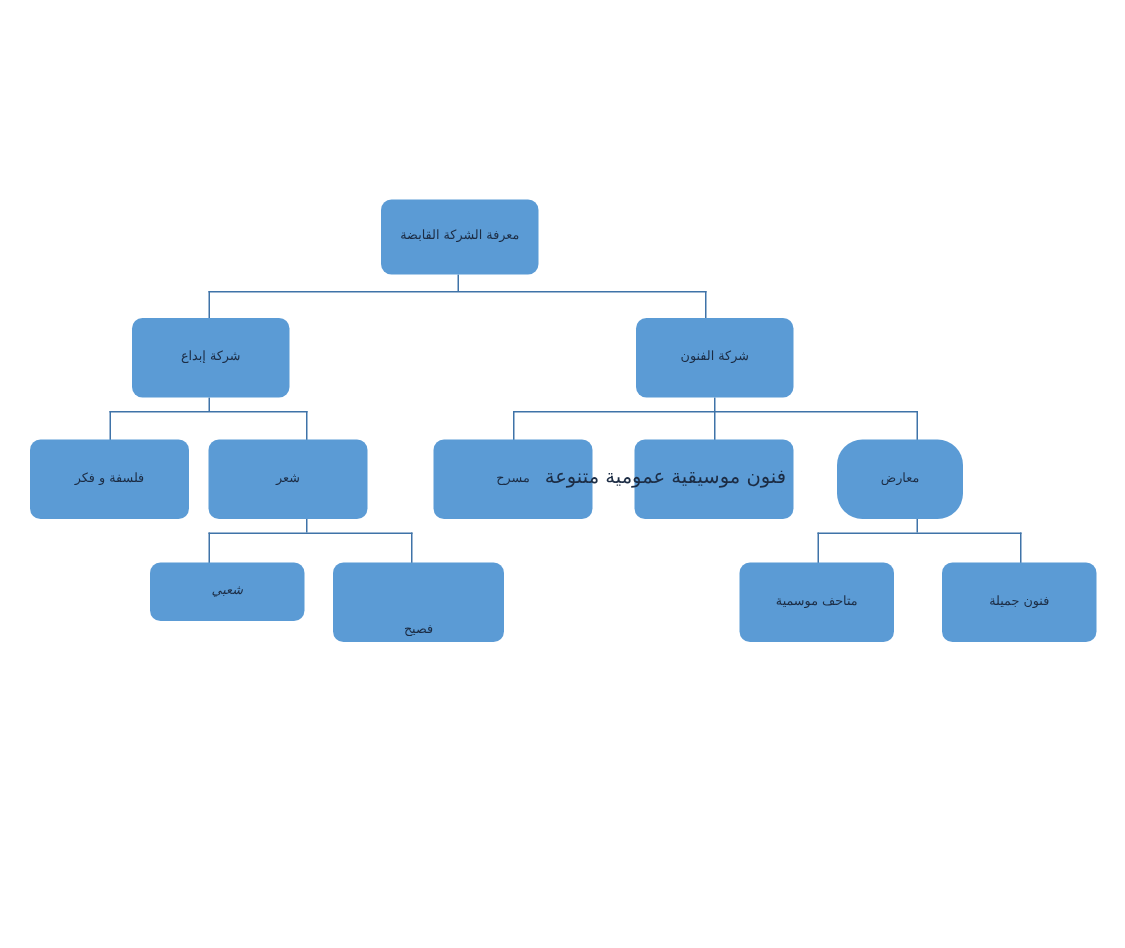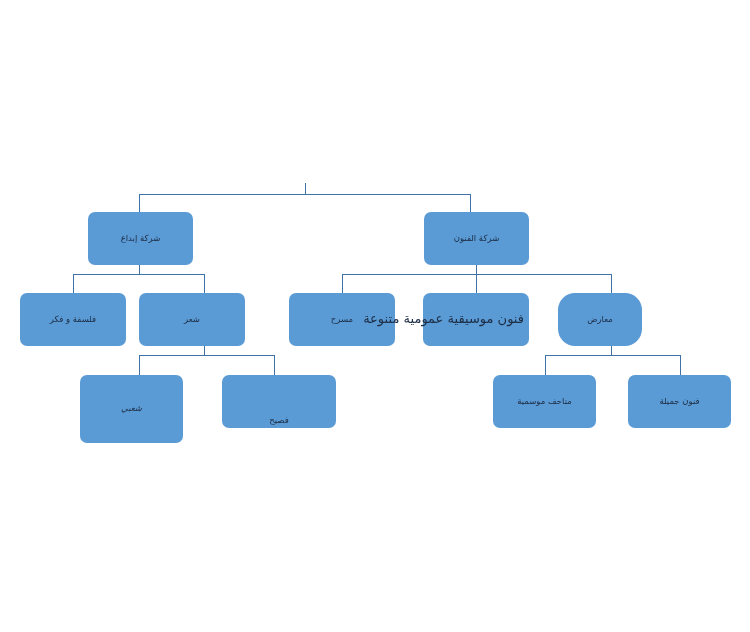--- a/index.html
+++ b/index.html
@@ -68,20 +68,23 @@
   <div class="conn conn-v" style="left:204px; top:346px; height:9px;"></div>
   <div class="conn conn-h" style="left:139px; top:354.5px; width:136px;"></div>
   <div class="conn conn-v" style="left:139px; top:354.5px; height:21px;"></div>
   <div class="conn conn-v" style="left:274px; top:354.5px; height:21px;"></div>
 
   <div class="conn conn-v" style="left:611px; top:346px; height:9px;"></div>
   <div class="conn conn-h" style="left:545px; top:354.5px; width:136px;"></div>
   <div class="conn conn-v" style="left:545px; top:354.5px; height:21px;"></div>
   <div class="conn conn-v" style="left:680px; top:354.5px; height:21px;"></div>
 
+  <div class="node" style="left:254px; top:133px; width:105px; height:50px;">
+    <span class="node-label">معرفة الشركة القابضة</span>
+  </div>
 
   <div class="node" style="left:88px; top:212px; width:105px; height:53px;">
     <span class="node-label">شركة إبداع</span>
   </div>
 
   <div class="node" style="left:424px; top:212px; width:105px; height:53px;">
     <span class="node-label">شركة الفنون</span>
   </div>
 
   <div class="node" style="left:20px; top:293px; width:106px; height:53px;">
@@ -97,21 +100,21 @@
   </div>
 
   <div class="node" style="left:423px; top:293px; width:106px; height:53px;">
     <span class="node-label" style="font-size: 13px;">فنون موسيقية عمومية متنوعة</span>
   </div>
 
   <div class="node" style="left:558px; top:293px; width:84px; height:53px;border-radius:17px;">
     <span class="node-label">معارض</span>
   </div>
 
-  <div class="node" style="left:80px; top:375px; width:103px; height:68px;font-style:italic;">
+  <div class="node" style="left:100px; top:375px; width:103px; height:39px;font-style:italic;">
     <span class="node-label">شعبي</span>
   </div>
 
   <div class="node" style="left:222px; top:375px; width:114px; height:53px;align-items:flex-end;">
     <span class="node-label">فصيح</span>
   </div>
 
   <div class="node" style="left:493px; top:375px; width:103px; height:53px;">
     <span class="node-label">متاحف موسمية</span>
   </div>

